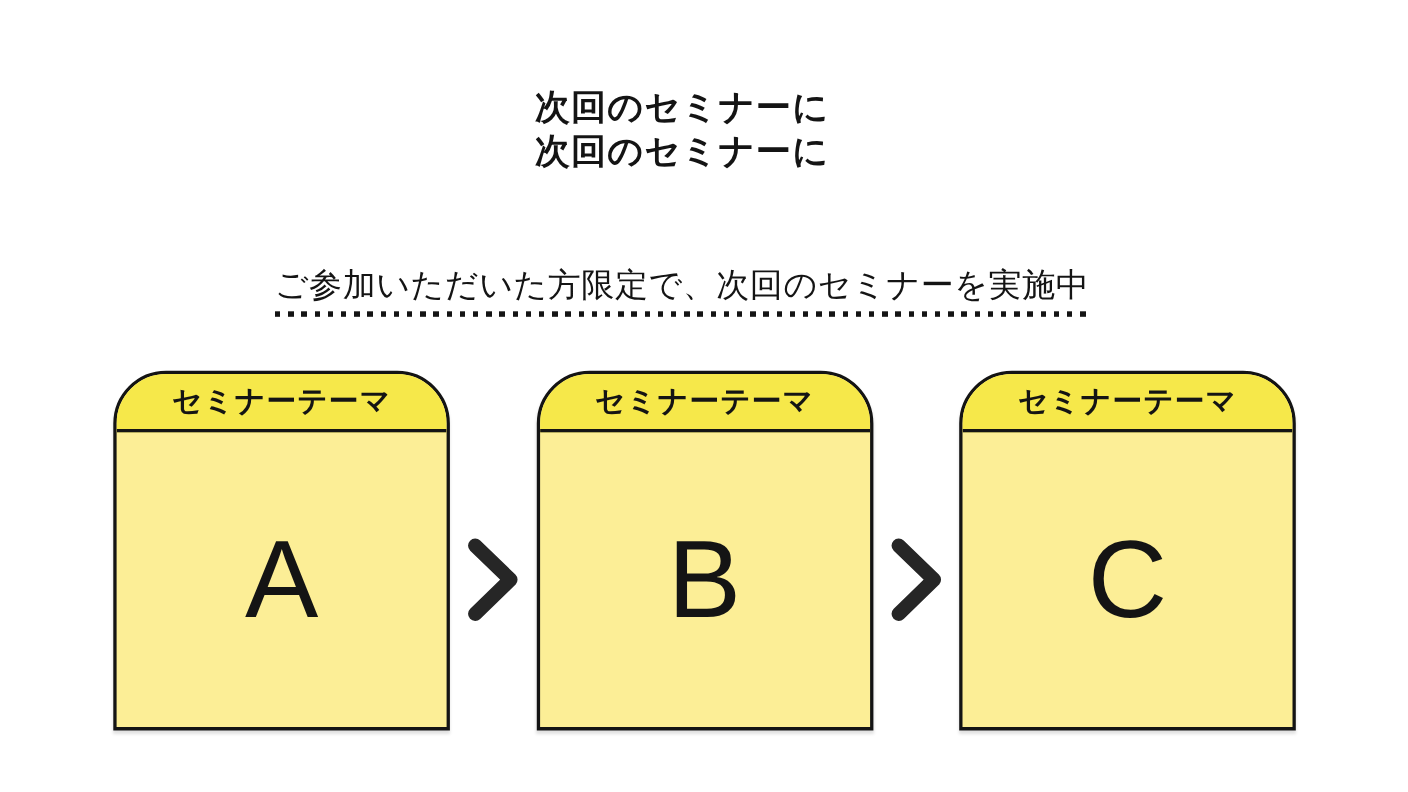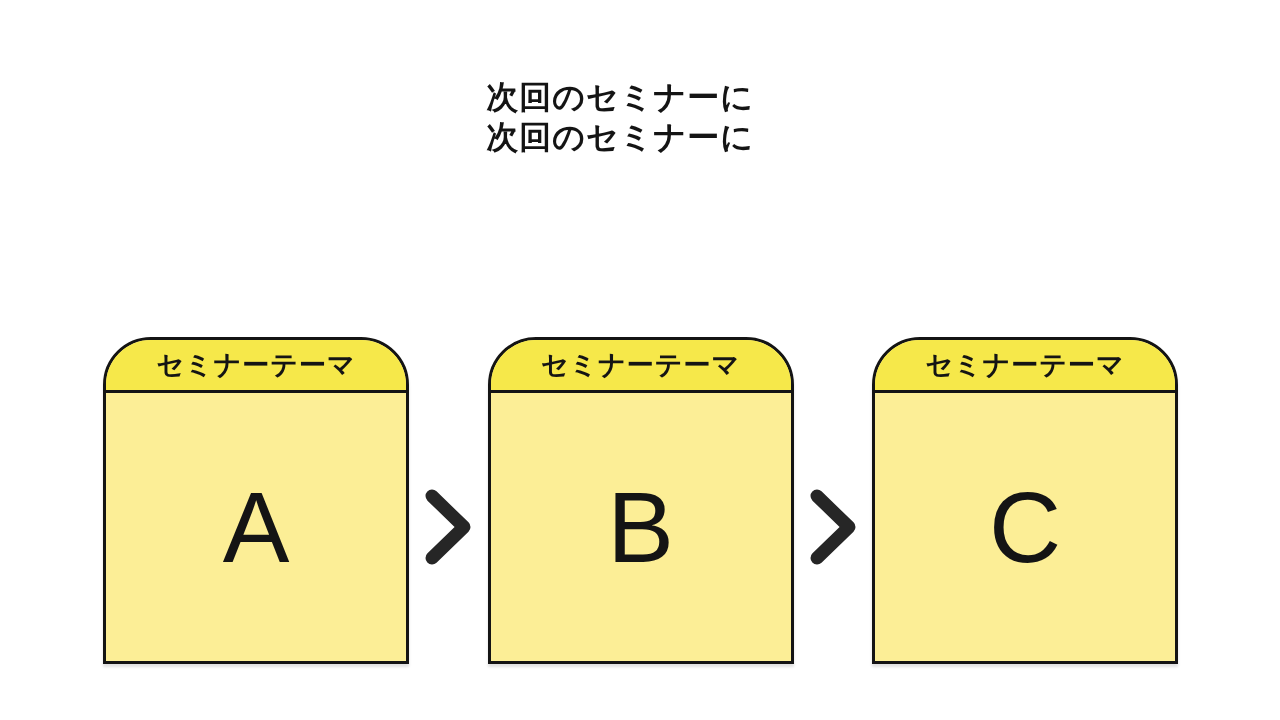--- a/index.html
+++ b/index.html
@@ -81,20 +81,21 @@
 
 <div class="canvas">
 
   <div class="title">
     <div>次回のセミナーに</div>
     <div>次回のセミナーに</div>
   </div>
 
   <div class="subtitle-wrap">
     <div class="subtitle-box">
+      <div class="subtitle">ご参加いただいた方限定で、次回のセミナーを実施中</div>
       <div class="dotted"></div>
     </div>
   </div>
 
   <div class="cards">
 
     <div class="card">
       <div class="card-header">セミナーテーマ</div>
       <div class="card-body">A</div>
     </div>

